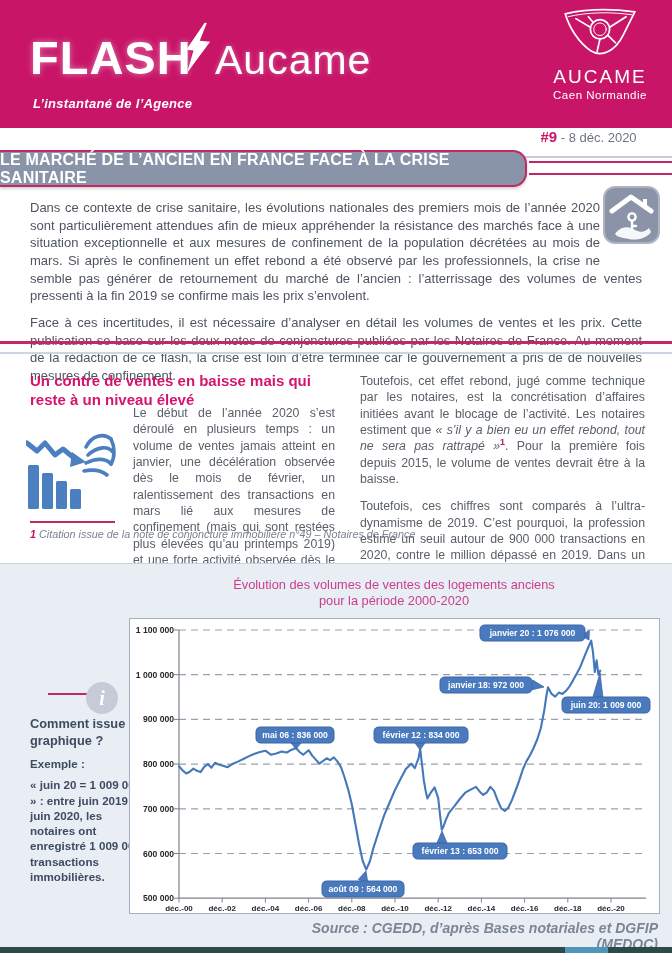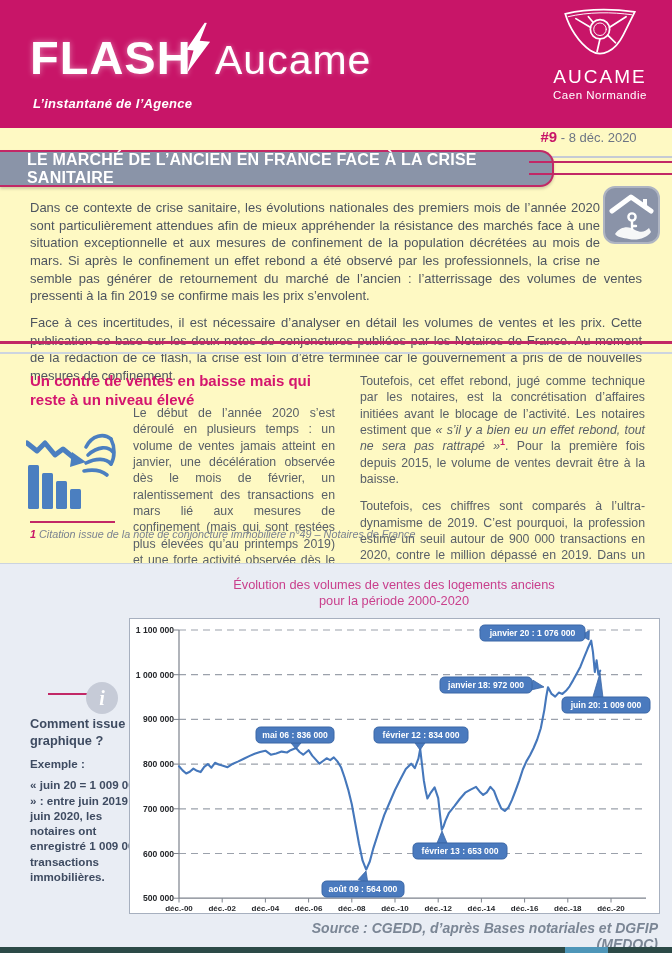--- a/index.html
+++ b/index.html
@@ -1,16 +1,16 @@
 <!DOCTYPE html>
 <html><head>
 <meta charset="utf-8">
 <style>
   html,body{margin:0;padding:0;background:#d8d8d8;}
-  .page{position:relative;width:672px;height:953px;background:#fef9c3;overflow:hidden;
+  .page{position:relative;width:672px;height:953px;background:#ffffff;overflow:hidden;
         font-family:"Liberation Sans",sans-serif;margin:0 auto;}
   .abs{position:absolute;}
 
   
   .header{left:0;top:0;width:672px;height:128px;background:#C81568;}
   .flash{left:30px;top:30px;color:#fff;font-size:47px;font-weight:800;letter-spacing:1px;
          text-shadow:0 0 6px rgba(255,255,255,.45);}
   .aucame-word{left:215px;top:37px;color:#fff;font-size:41px;font-weight:400;letter-spacing:1px;
          text-shadow:0 0 5px rgba(255,255,255,.35);}
   .tagline{left:33px;top:96px;color:#fff;font-size:13px;font-style:italic;font-weight:600;letter-spacing:.3px;}
@@ -22,21 +22,21 @@
   
   .issue-row{left:505px;top:128px;width:167px;text-align:center;padding-bottom:11px;
              border-bottom:2px solid #C6CBD5;font-size:13px;color:#6C7484;}
   .issue-no{color:#C81568;font-weight:800;font-size:15px;}
 
   
   .title-bar{left:0;top:150px;width:525px;height:33px;background:#8A94A8;
              border:2px solid #C22866;border-left:none;border-radius:0 14px 14px 0;
              box-shadow:0 2px 3px rgba(0,0,0,.18);
              color:#fff;font-weight:700;font-size:16px;letter-spacing:.2px;
-             display:flex;align-items:center;justify-content:center;padding-left:27px;}
+             display:flex;align-items:center;justify-content:center;}
   .pink-line-a{left:529px;top:161px;width:143px;height:2px;background:#C22866;}
   .pink-line-b{left:529px;top:173px;width:143px;height:2px;background:#C22866;}
 
   
   .house-icon{left:603px;top:186px;width:57px;height:58px;border-radius:12px;background:#8A93A8;
               border:2px solid #AEB4C2;box-sizing:border-box;}
 
   
   .intro{left:30px;top:199px;width:612px;color:#4E5560;font-size:13px;line-height:1.36;text-align:justify;}
   .intro p{margin:0 0 9px 0;}

